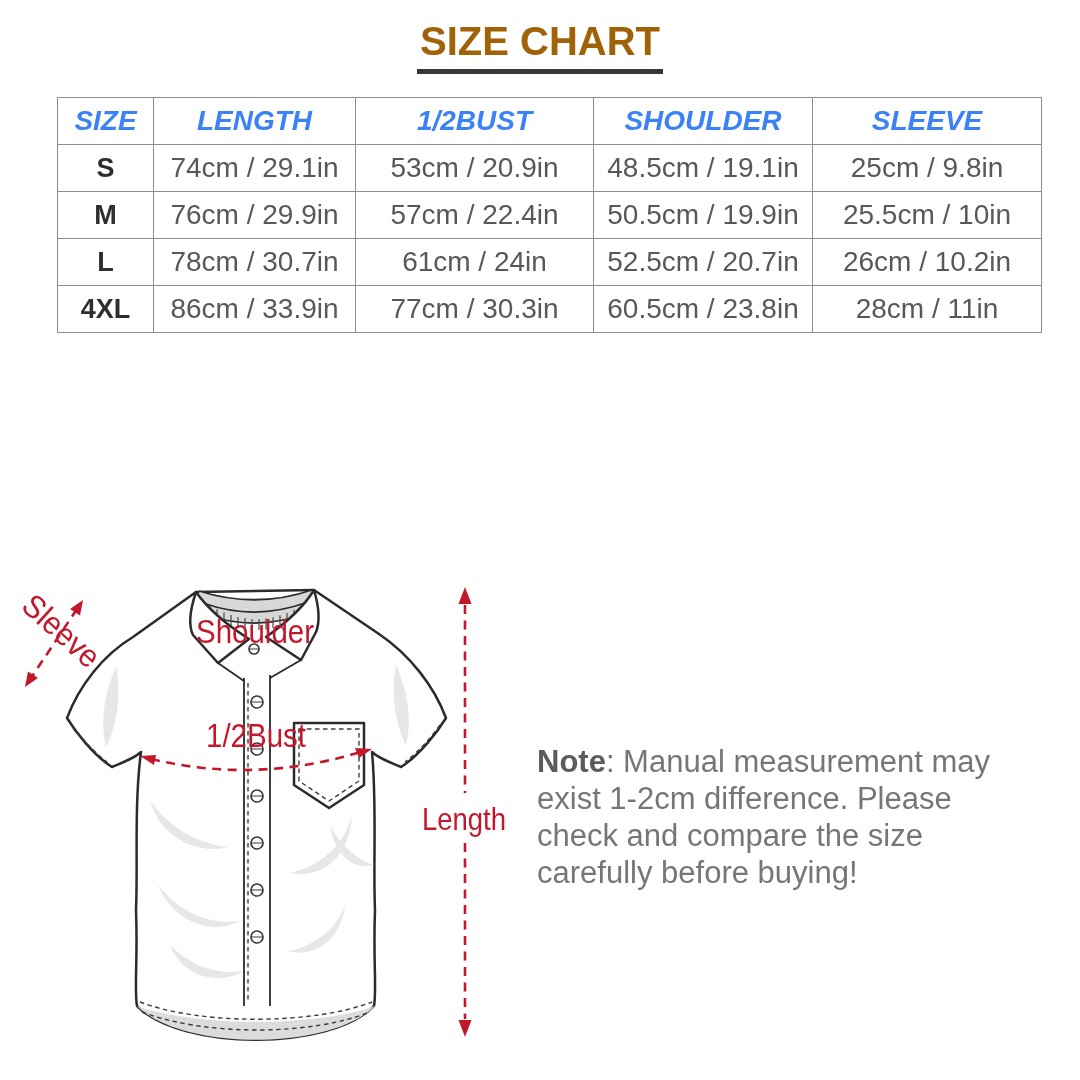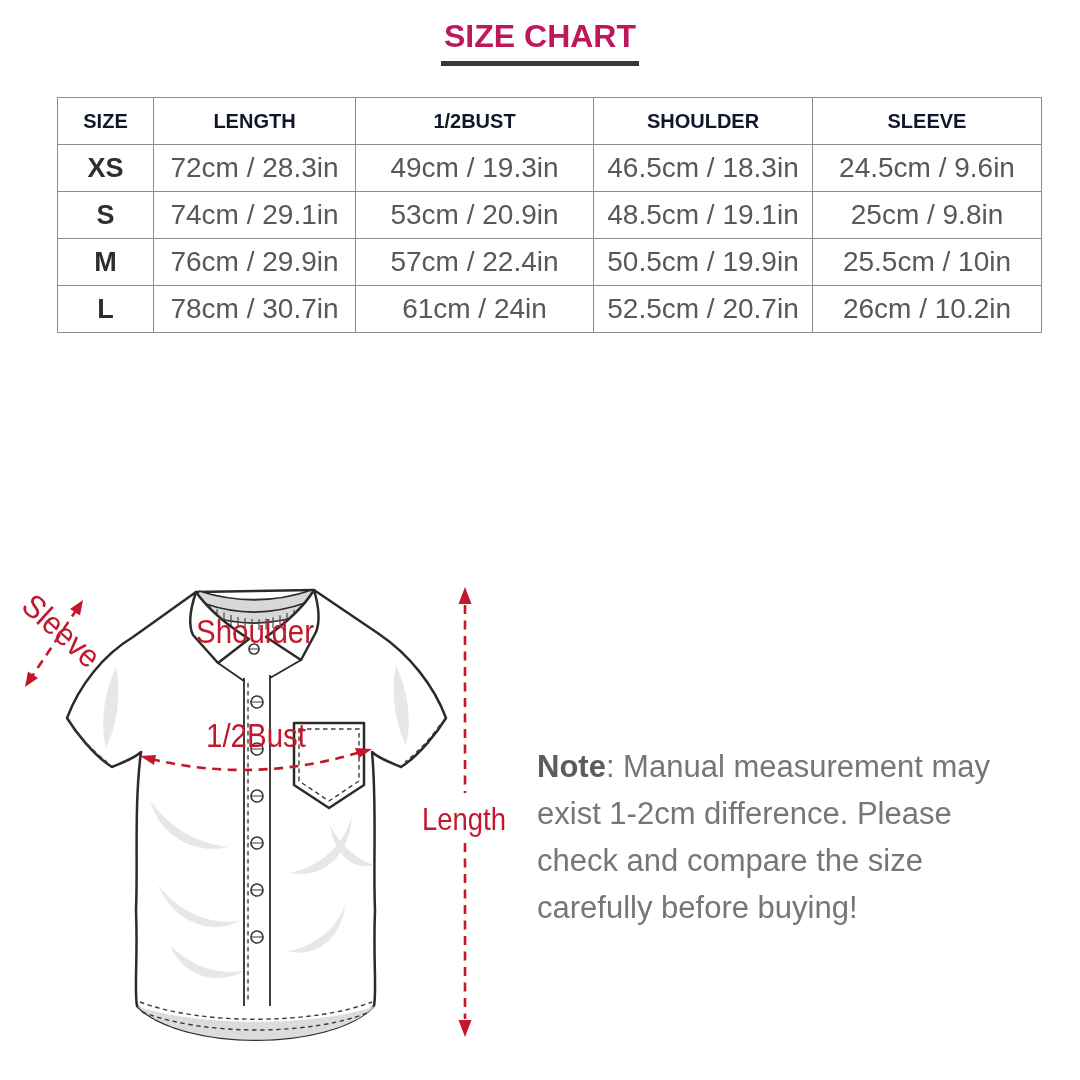--- a/index.html
+++ b/index.html
@@ -4,39 +4,39 @@
 <style>
   :root{ --accent:#c3182c; }
   html,body{margin:0;padding:0;}
   body{
     width:1080px;height:1080px;position:relative;background:#ffffff;
     font-family:"Liberation Sans", sans-serif;overflow:hidden;
   }
   
   .title-wrap{position:absolute;top:20px;left:0;width:1080px;text-align:center;}
   .title{
-    display:inline-block;font-size:32px;font-weight:bold;color:#be185d;
+    display:inline-block;font-size:40px;font-weight:bold;color:#a16207;
     letter-spacing:0px;border-bottom:5px solid #383838;padding:0 3px 7px 3px;line-height:1.05;
   }
   
   table.size-chart{
     position:absolute;left:57px;top:97px;width:984px;
     border-collapse:collapse;table-layout:fixed;
   }
   table.size-chart th, table.size-chart td{
     border:1.5px solid #8c8c8c;height:46px;text-align:center;vertical-align:middle;
     padding:0;white-space:nowrap;overflow:hidden;
   }
-  table.size-chart th{font-size:20px;font-weight:bold;color:#0f172a;}
+  table.size-chart th{font-size:28px;font-weight:bold;color:#3b82f6;font-style:italic;}
   td.c-size{font-size:27px;font-weight:bold;color:#2e2e2e;}
   td.c-val{font-size:28px;font-weight:normal;color:#58585a;}
   
   .note{
     position:absolute;left:537px;top:712px;width:482px;
-    font-size:31px;line-height:47px;color:#767676;
+    font-size:31px;line-height:37px;color:#767676;
   }
   .note b{color:#5c5c5c;}
   
   .shirt-svg{position:absolute;left:0px;top:575px;width:520px;height:478px;}
   .outline{fill:#ffffff;stroke:#2b2b2b;stroke-width:2.5;stroke-linejoin:round;}
   .thinline{fill:none;stroke:#2b2b2b;stroke-width:1.8;stroke-linejoin:round;}
   .stitch{fill:none;stroke:#3c3c3c;stroke-width:1.4;stroke-dasharray:4.5 3.5;}
   .fold{fill:#e8e6e7;stroke:none;}
   .red-dash{fill:none;stroke:var(--accent);stroke-width:2.6;stroke-dasharray:9 6.5;}
   .red-fill{fill:var(--accent);stroke:none;}
@@ -61,46 +61,46 @@
     <tr>
       <th>SIZE</th>
       <th>LENGTH</th>
       <th>1/2BUST</th>
       <th>SHOULDER</th>
       <th>SLEEVE</th>
     </tr>
   </thead>
   <tbody>
     <tr>
-      <td class="c-size">XS</td>
-      <td class="c-val">72cm / 28.3in</td>
-      <td class="c-val">49cm / 19.3in</td>
-      <td class="c-val">46.5cm / 18.3in</td>
-      <td class="c-val">24.5cm / 9.6in</td>
-    </tr>
-    <tr>
       <td class="c-size">S</td>
       <td class="c-val">74cm / 29.1in</td>
       <td class="c-val">53cm / 20.9in</td>
       <td class="c-val">48.5cm / 19.1in</td>
       <td class="c-val">25cm / 9.8in</td>
     </tr>
     <tr>
       <td class="c-size">M</td>
       <td class="c-val">76cm / 29.9in</td>
       <td class="c-val">57cm / 22.4in</td>
       <td class="c-val">50.5cm / 19.9in</td>
       <td class="c-val">25.5cm / 10in</td>
     </tr>
     <tr>
       <td class="c-size">L</td>
       <td class="c-val">78cm / 30.7in</td>
       <td class="c-val">61cm / 24in</td>
       <td class="c-val">52.5cm / 20.7in</td>
       <td class="c-val">26cm / 10.2in</td>
+    </tr>
+    <tr>
+      <td class="c-size">4XL</td>
+      <td class="c-val">86cm / 33.9in</td>
+      <td class="c-val">77cm / 30.3in</td>
+      <td class="c-val">60.5cm / 23.8in</td>
+      <td class="c-val">28cm / 11in</td>
     </tr>
   </tbody>
 </table>
 
 <svg class="shirt-svg" viewBox="0 0 520 478">
 
   <g>
     <path class="red-dash" d="M148,64 Q255,97 364,59"></path>
     <polygon class="red-fill" points="137,60 152,58 150,69"></polygon>
     <polygon class="red-fill" points="375,56 362.6,66.1 359,55.7"></polygon>

